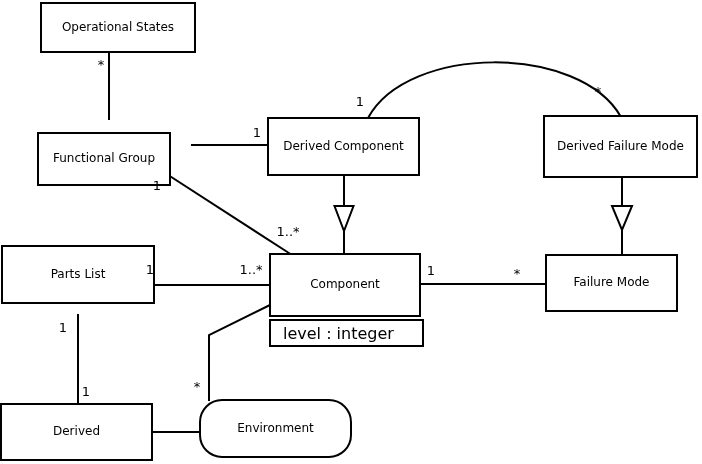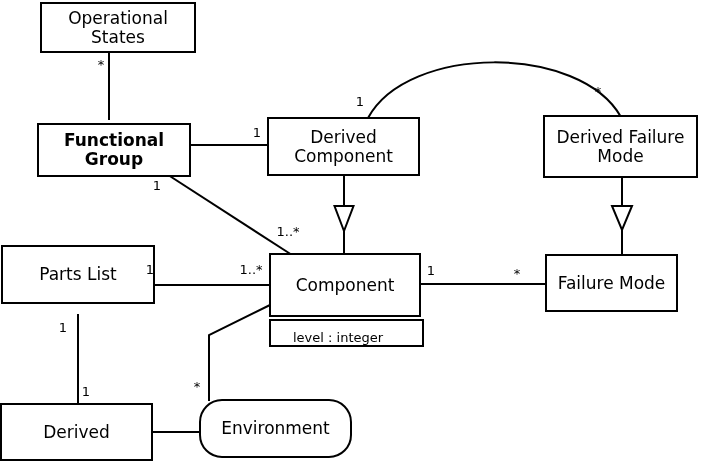--- a/index.html
+++ b/index.html
@@ -18,34 +18,34 @@
     width: 702px; height: 464px;
   }
   .uml-class {
     position: absolute;
     box-sizing: border-box;
     border: 2px solid #000000;
     background: #ffffff;
     display: flex;
     align-items: center;
     justify-content: center;
-    font-size: 17px;
+    font-size: 12px;
     line-height: 1.1;
     text-align: center;
   }
   .uml-attr {
     position: absolute;
     box-sizing: border-box;
     border: 2px solid #000000;
     background: #ffffff;
     display: flex;
-    align-items: flex-end;
+    align-items: center;
     justify-content: flex-start;
-    padding-left: 22px;
-    font-size: 13px;
+    padding-left: 12px;
+    font-size: 16px;
   }
   .mult {
     position: absolute;
     transform: translate(-50%, -50%);
     font-size: 13px;
     line-height: 1;
     white-space: nowrap;
   }
 </style>
 </head>
@@ -68,21 +68,21 @@
     <line x1="421" y1="284" x2="546" y2="284"></line>
     <line x1="78" y1="314" x2="78" y2="404"></line>
     <polyline points="270,305 209,335 209,401"></polyline>
     <line x1="153" y1="432" x2="200" y2="432"></line>
   </svg>
 
   <div class="uml-class" style="left:40px; top:2px; width:156px; height:51px;">
     <span>Operational States</span>
   </div>
 
-  <div class="uml-class" style="left:37px; top:123px; width:154px; height:54px;font-weight:bold;">
+  <div class="uml-class" style="left:37px; top:132px; width:134px; height:54px;">
     <span>Functional Group</span>
   </div>
 
   <div class="uml-class" style="left:267px; top:117px; width:153px; height:59px;">
     <span>Derived Component</span>
   </div>
 
   <div class="uml-class" style="left:543px; top:115px; width:155px; height:63px;">
     <span>Derived Failure Mode</span>
   </div>

